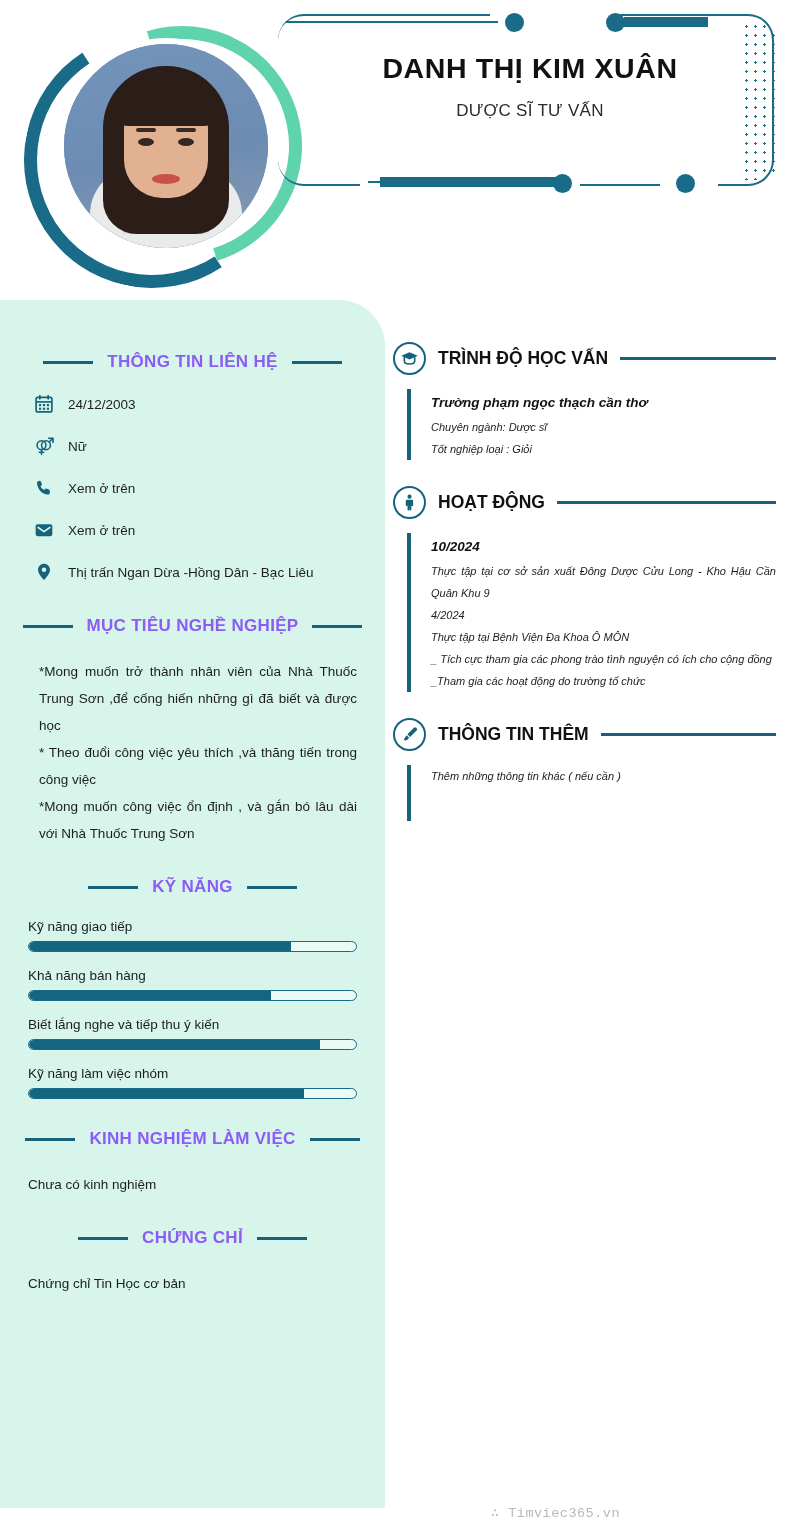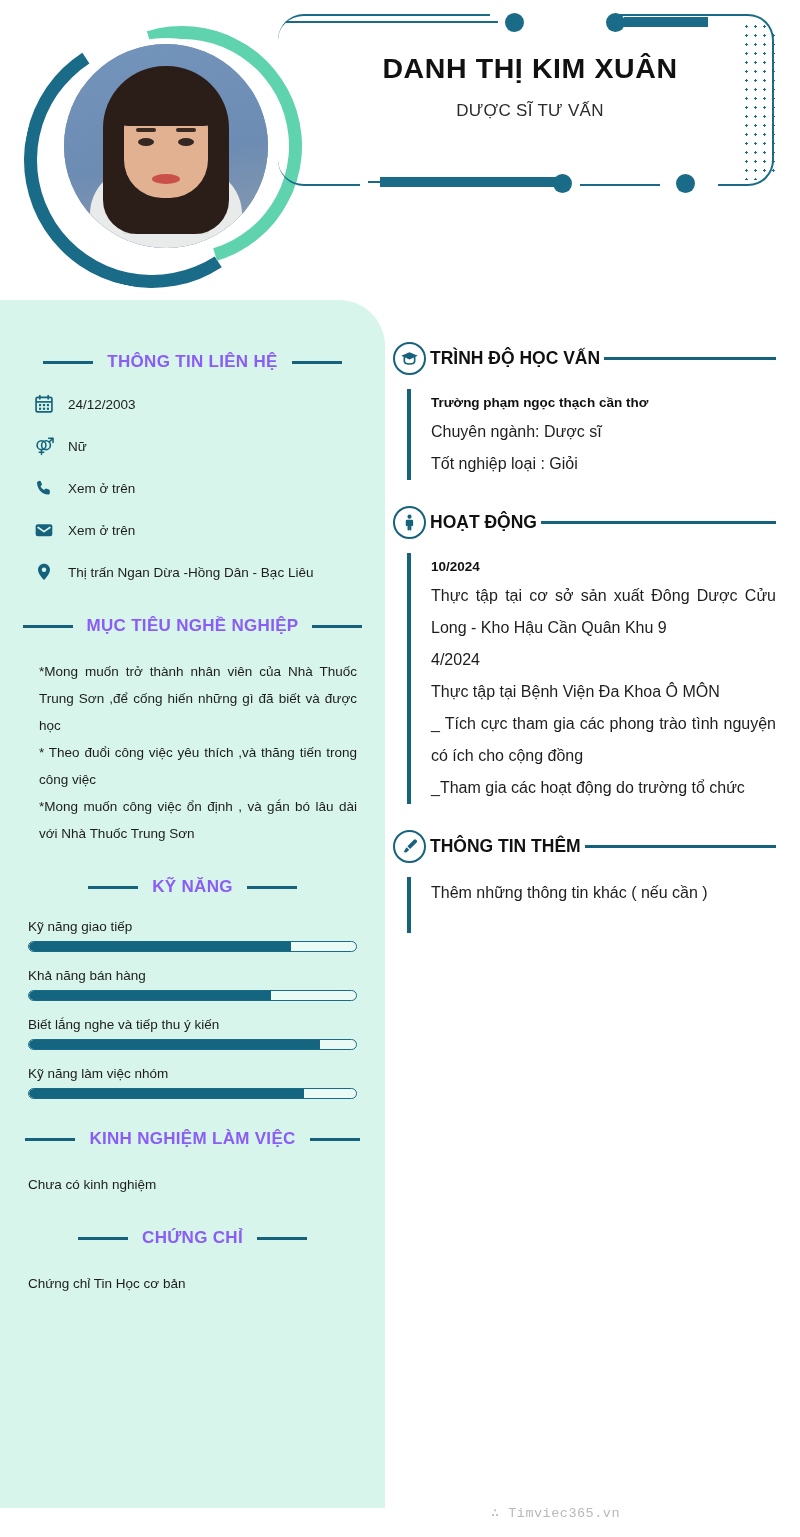--- a/index.html
+++ b/index.html
@@ -179,35 +179,36 @@
   }
   .skill-fill { height: 100%; background: #14657f; border-radius: 6px 0 0 6px; }
 
   .plain-list { font-size: 13.5px; color: #1d1d1d; line-height: 2.0; }
 
   .sb-block { margin-bottom: 30px; }
 
   
   .main { position: absolute; left: 385px; top: 300px; width: 415px; padding: 42px 24px 0 8px; }
   .m-sec { margin-bottom: 26px; }
-  .m-head { display: flex; align-items: center; gap: 4px; margin-bottom: 14px; text-align: center; }
+  .m-head { display: flex; align-items: center; gap: 12px; margin-bottom: 14px; text-align: center; }
   .m-circle {
     width: 33px; height: 33px; border-radius: 50%;
     border: 2px solid #16627d; flex: none;
     display: flex; align-items: center; justify-content: center;
   }
   .m-title { font-size: 17.5px; font-weight: bold; color: #111; white-space: nowrap; }
   .m-rule { flex: 1; height: 3px; background: #16627d; min-width: 20px; }
   .m-body {
     border-left: 4px solid #16627d;
     margin-left: 14px; padding-left: 20px;
     min-height: 56px;
+    font-style: italic;
   }
   .m-body .lead { font-size: 13.5px; font-weight: bold; color: #111; line-height: 2.0; }
-  .m-body .ln { font-size: 16px; color: #1d1d1d; line-height: 2.0; text-align: justify; }
+  .m-body .ln { font-size: 11px; color: #1d1d1d; line-height: 2.0; text-align: justify; }
 
   
   .footer {
     position: absolute; left: 0; bottom: 16px; width: 644px;
     text-align: right; padding-right: 24px;
     font-family: "Liberation Mono", monospace;
     font-size: 13.5px; color: #b9b9b9; letter-spacing: 0.5px;
   }
 </style>
 </head>

